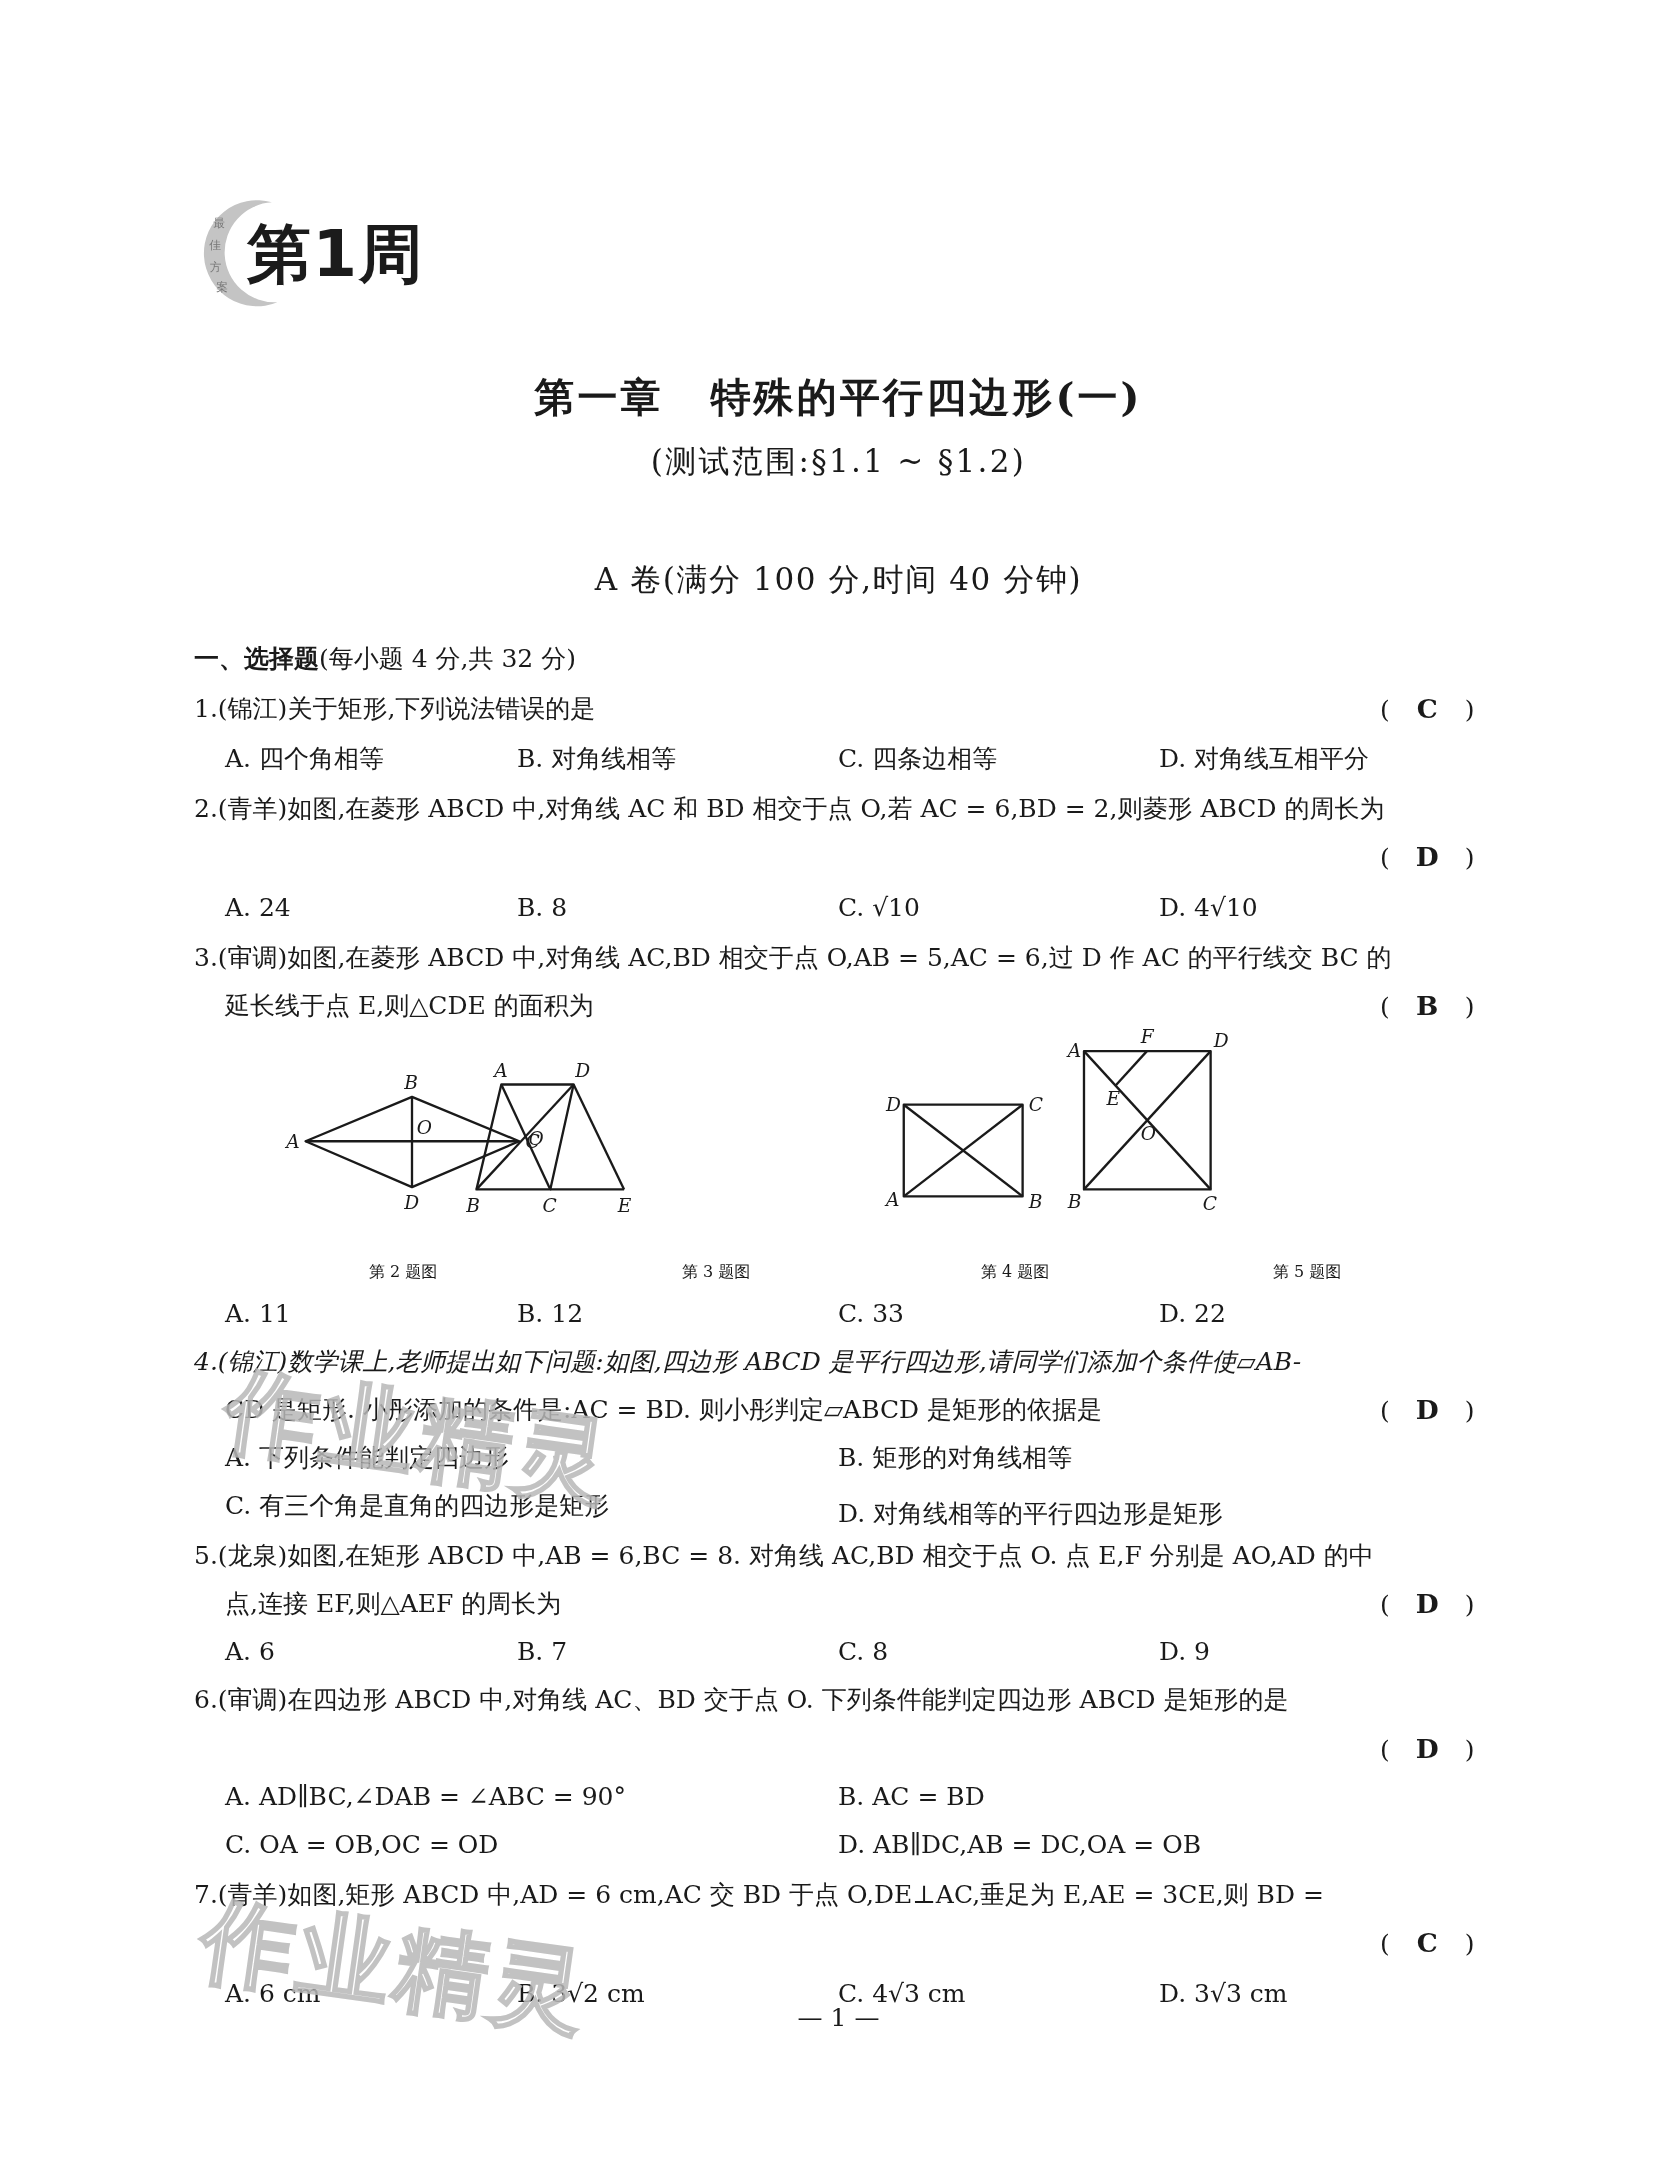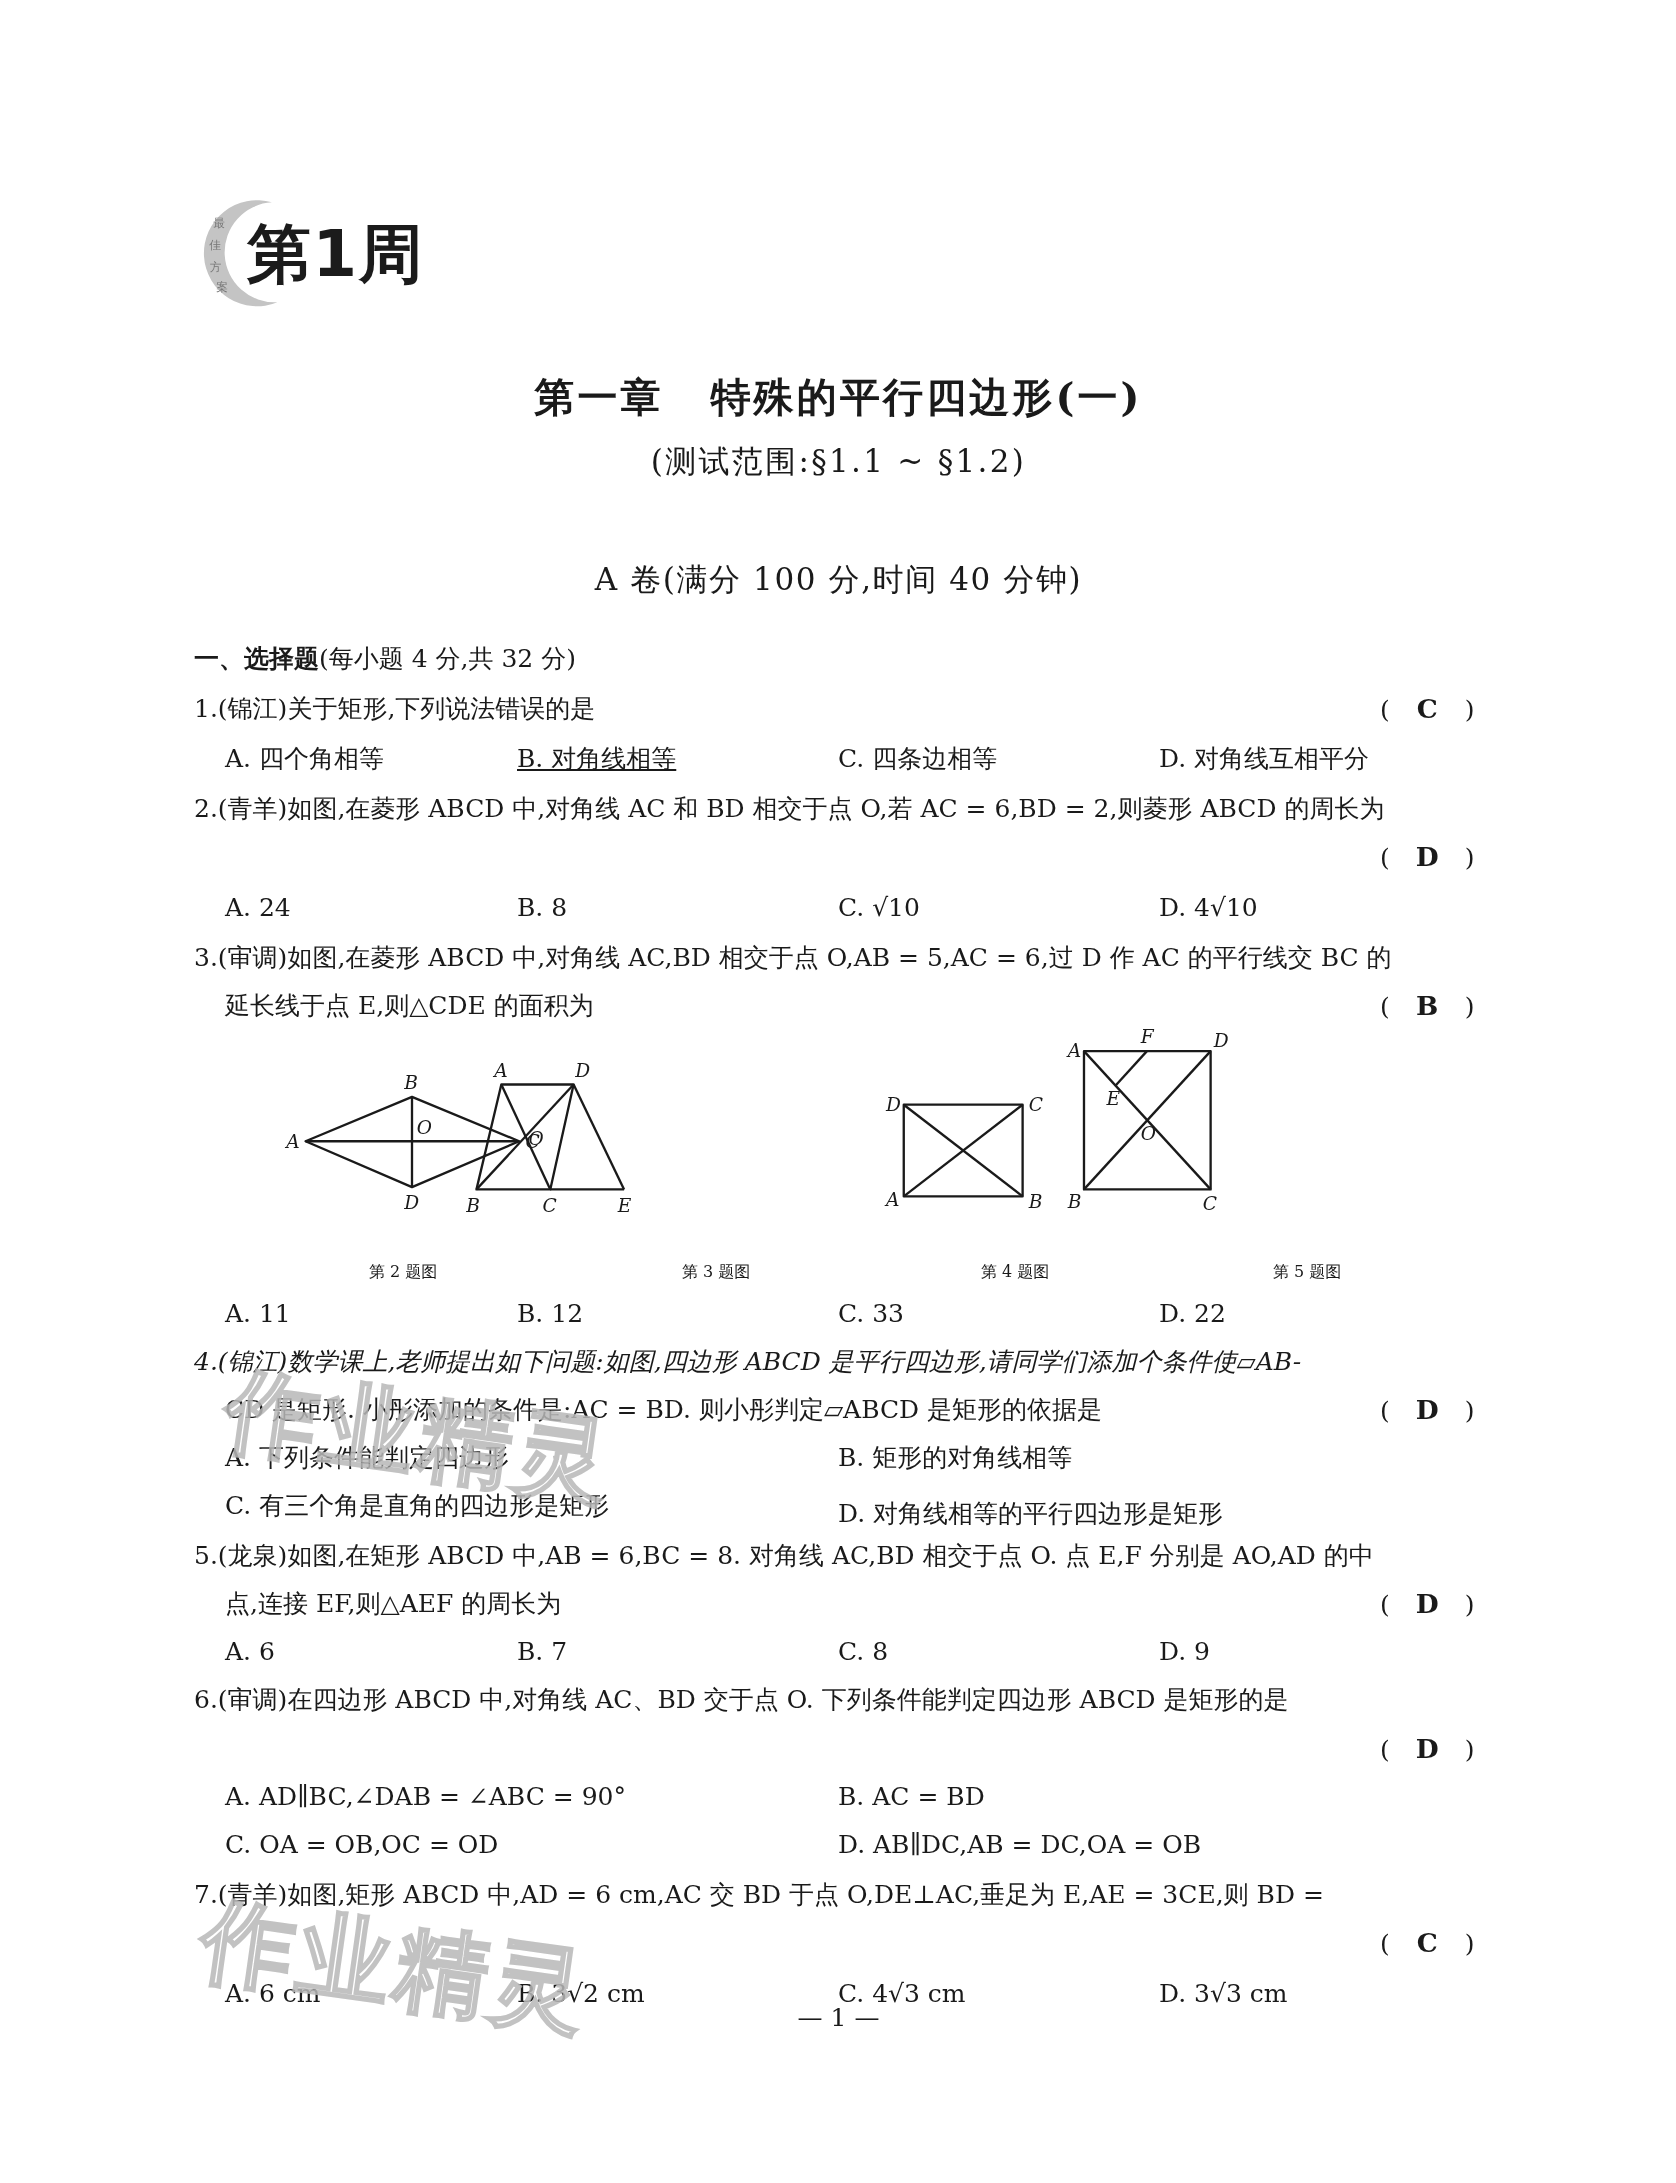--- a/index.html
+++ b/index.html
@@ -75,21 +75,21 @@
 
 <div class="line" style="top:643px;text-align:center;">
   <span class="section-head">一、选择题</span><span class="section-note">(每小题 4 分,共 32 分)</span>
 </div>
 
 <div class="line" style="top:693px;">
   <span>1.</span><span>(锦江)</span><span>关于矩形,下列说法错误的是</span>
 </div>
 <div class="ans" style="top:693px;"><span class="paren">(</span><span class="letter">C</span><span class="paren">)</span></div>
 <div class="opt col1" style="top:743px;">A. 四个角相等</div>
-<div class="opt col2" style="top:743px;text-decoration:underline;">B. 对角线相等</div>
+<div class="opt col2" style="top:743px;">B. 对角线相等</div>
 <div class="opt col3" style="top:743px;">C. 四条边相等</div>
 <div class="opt col4" style="top:743px;">D. 对角线互相平分</div>
 
 <div class="line" style="top:793px;">
   <span>2.</span><span>(青羊)</span><span>如图,在菱形 ABCD 中,对角线 AC 和 BD 相交于点 O,若 AC = 6,BD = 2,则菱形 ABCD 的周长为</span>
 </div>
 <div class="ans" style="top:841px;"><span class="paren">(</span><span class="letter">D</span><span class="paren">)</span></div>
 <div class="opt col1" style="top:892px;">A. 24</div>
 <div class="opt col2" style="top:892px;">B. 8</div>
 <div class="opt col3" style="top:892px;">C. √10</div>

